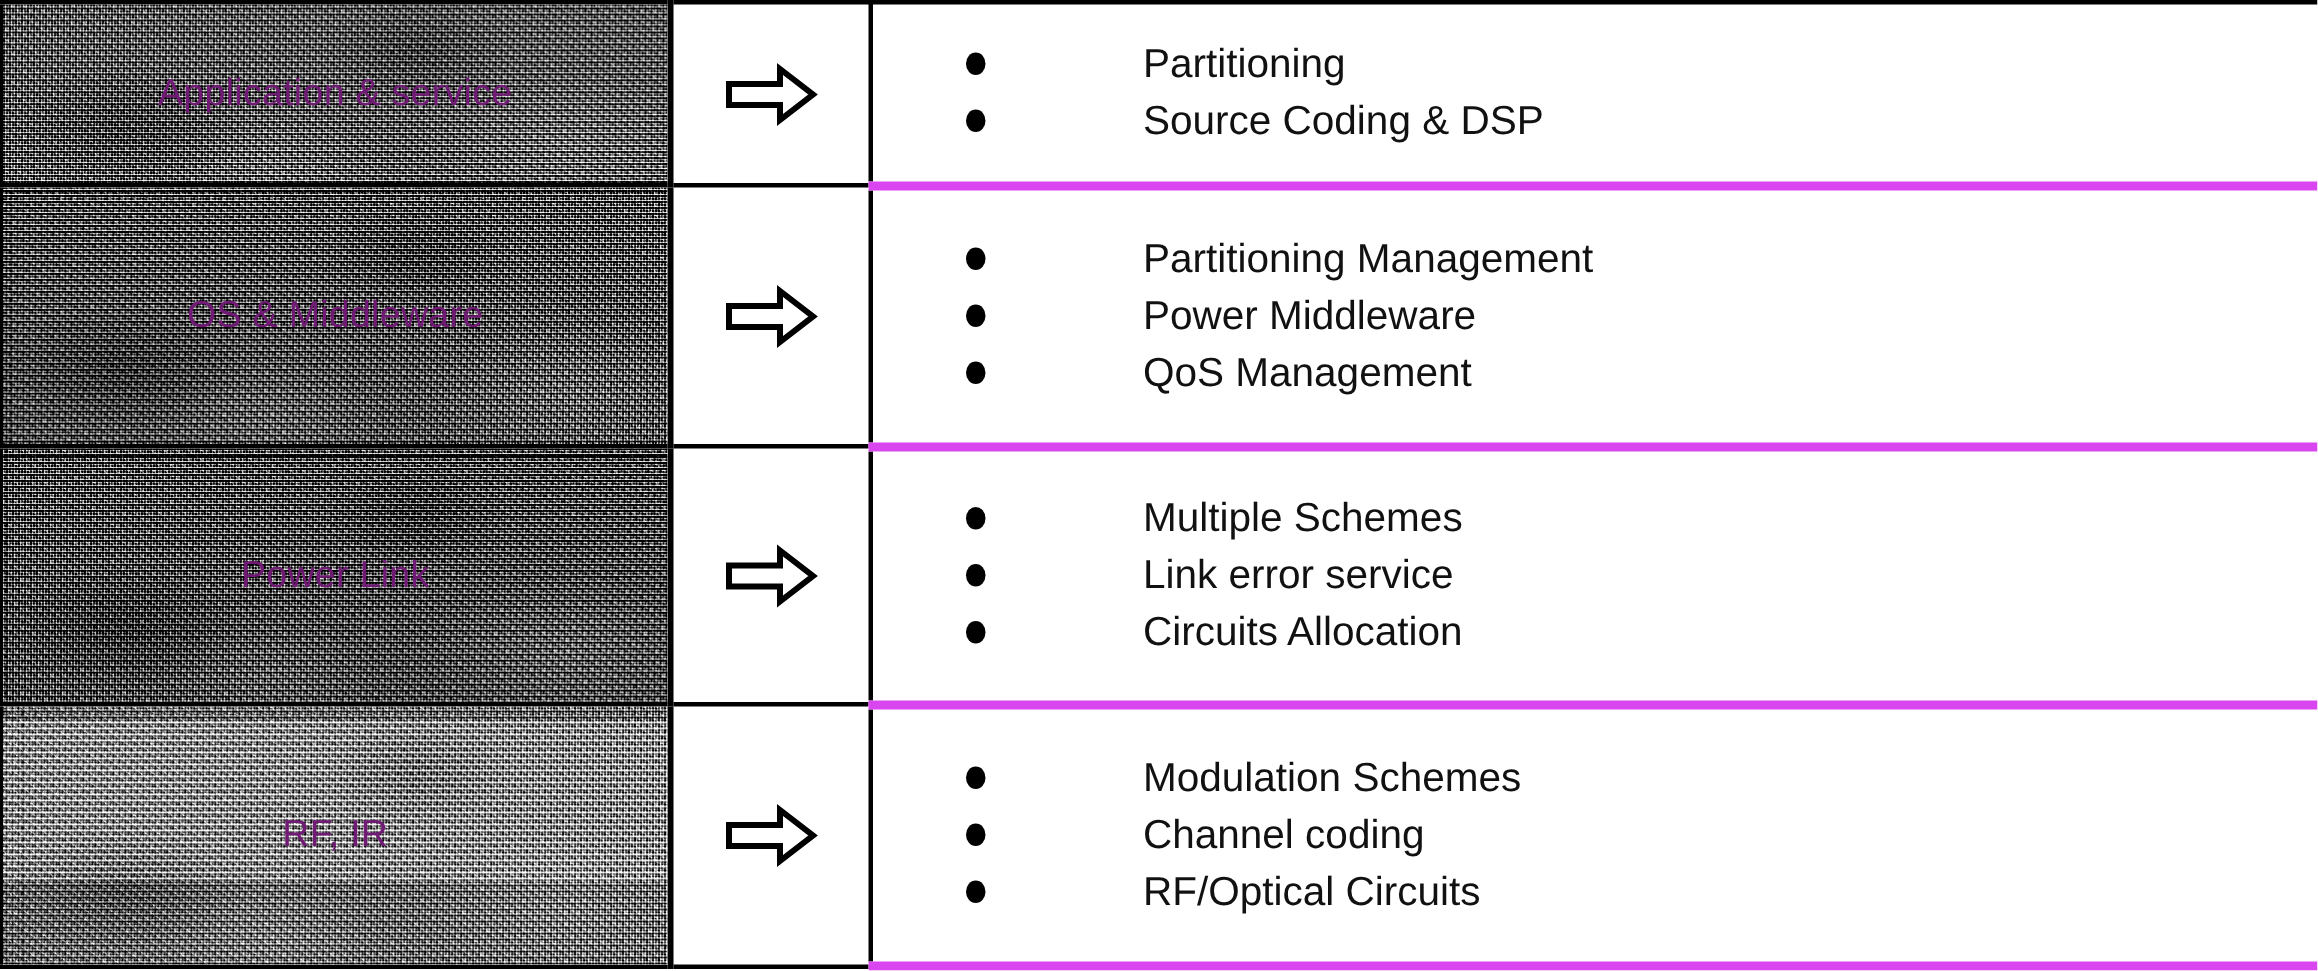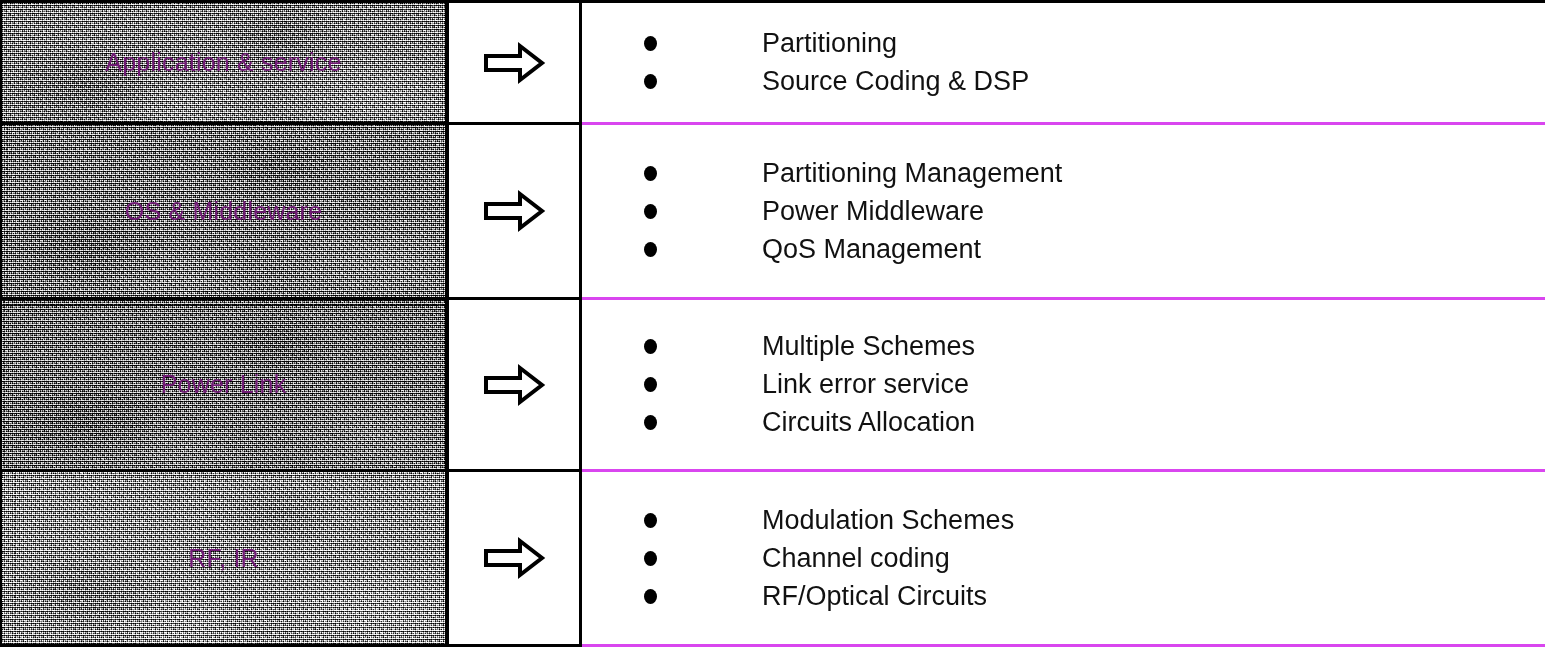--- a/index.html
+++ b/index.html
@@ -99,21 +99,21 @@
     display: flex;
     align-items: center;
     justify-content: center;
   }
 
   
   .items-cell {
     padding: 0;
     background: #ffffff;
     border-top: 3px solid #000;
-    border-bottom: 3px solid #d946ef;
+    border-bottom: 6px solid #d946ef;
     vertical-align: middle;
   }
   .item-list {
     list-style: none;
     margin: 0;
     padding: 0 0 0 62px;
   }
   .item-row {
     display: flex;
     align-items: center;

